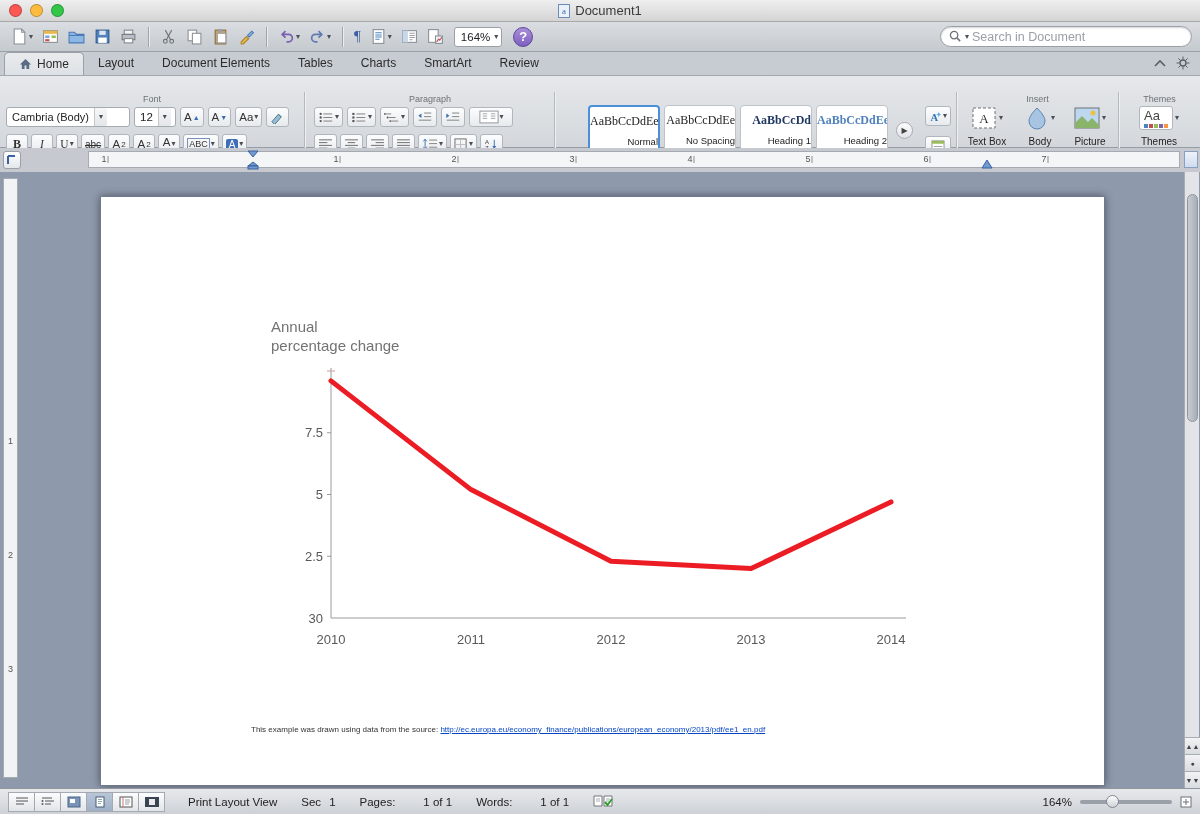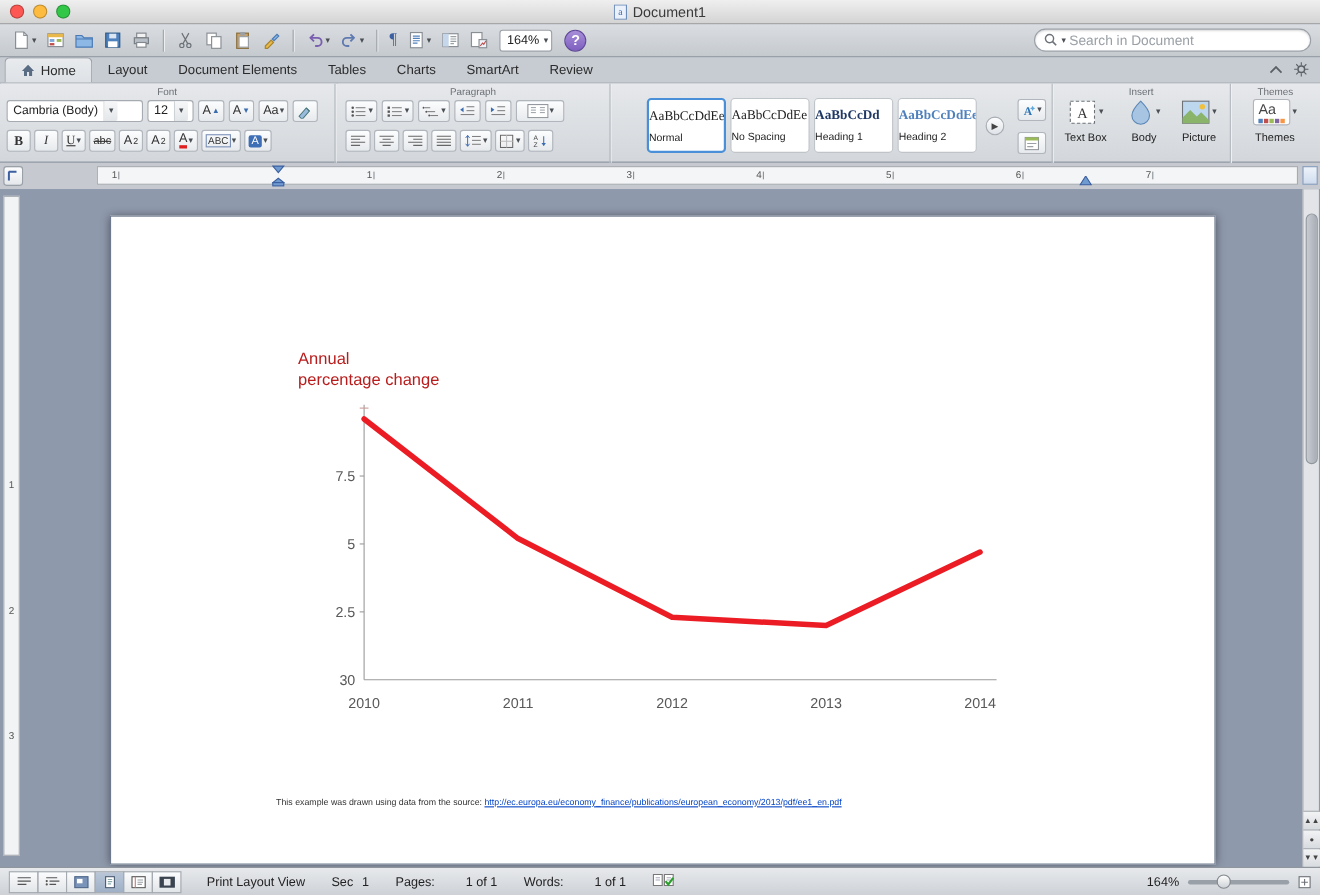--- a/index.html
+++ b/index.html
@@ -38,38 +38,38 @@
     border-bottom:1px solid #a3a9b0; display:flex; align-items:flex-end; padding:0 4px; }
   .tab { padding:0 14px; height:23px; line-height:23px; font-size:12px; color:#2b2b2b;
     display:flex; align-items:center; gap:5px; }
   .tab.active { background:linear-gradient(#e9ebee,#dde1e5); border:1px solid #9aa0a6; border-bottom:none;
     border-radius:5px 5px 0 0; }
   .tabbar-right { margin-left:auto; display:flex; align-items:center; gap:10px; padding-right:6px; height:24px; }
 
   
   .ribbon { position:absolute; top:76px; left:0; right:0; height:72px;
     background:linear-gradient(#e6e8eb,#d3d7db); border-bottom:1px solid #979da5; }
-  .rgroup { position:absolute; top:0; height:92px; border-right:1px solid #b4b9bf; box-shadow:1px 0 0 #eef0f2; }
+  .rgroup { position:absolute; top:16px; height:92px; border-right:1px solid #b4b9bf; box-shadow:1px 0 0 #eef0f2; }
   .glabel { position:absolute; top:2px; left:0; right:0; text-align:center; font-size:9px; color:#6c7076; }
   .rrow { position:absolute; display:flex; align-items:center; gap:4px; }
   .combo { background:#fff; border:1px solid #a6abb2; border-radius:3px; height:20px;
     font-size:11.5px; display:flex; align-items:center; padding:0 0 0 5px; color:#222; }
   .combo .cbtn { margin-left:5px; align-self:stretch; width:13px; display:flex; align-items:center; justify-content:center;
     border-left:1px solid #c3c7cc; background:linear-gradient(#f6f7f8,#e3e6e9); border-radius:0 2px 2px 0; }
   .rb { height:20px; min-width:22px; background:linear-gradient(#fcfdfe,#e7eaed); border:1px solid #b1b6bd;
     border-radius:3px; display:flex; align-items:center; justify-content:center; font-size:11.5px; color:#333; padding:0 3px; gap:1px;}
   .rb b { font-size:12px; }
   .rb .serif { font-family:"Liberation Serif",serif; }
   .redbar { border-bottom:3px solid #e02020; line-height:1; padding-bottom:0; }
   .bluechip { background:#3e6eb5; color:#fff; border-radius:2px; padding:0 3px; font-size:10px; }
   .abcbox { border:1px solid #7a90b8; padding:0 1px; font-size:9px; letter-spacing:0; }
   sup,sub { font-size:8px; }
 
   .chip { position:absolute; top:13px; width:72px; height:50px; background:#fff; border:1px solid #bfc4c9;
-    border-radius:4px; text-align:left; overflow:hidden; }
+    border-radius:4px; text-align:right; overflow:hidden; }
   .chip.selected { border:2px solid #4a90d9; }
   .chip .prev { font-family:"Liberation Serif",serif; font-size:12px; margin-top:7px; white-space:nowrap; }
   .chip .nm { font-size:9.5px; margin-top:7px; color:#222; }
   .chip.h1 .prev { font-weight:bold; color:#1f3864; }
   .chip.h2 .prev { font-weight:bold; color:#4f81bd; }
   .morebtn { position:absolute; top:30px; width:17px; height:17px; border-radius:50%;
     background:linear-gradient(#fdfdfe,#dfe3e7); border:1px solid #a8adb4; display:flex; align-items:center; justify-content:center;
     font-size:8px; color:#444; }
 
   .ins { position:absolute; top:12px; text-align:center; }
@@ -87,21 +87,21 @@
   .rtoggle { position:absolute; right:2px; top:3px; width:14px; height:17px; background:linear-gradient(#eef3fa,#cfdcef);
     border:1px solid #8aa0c0; }
 
   
   .docarea { position:absolute; top:172px; left:0; right:0; height:616px; background:#8e99ac; }
   .vruler { position:absolute; left:3px; top:6px; width:15px; height:600px; background:#f2f3f4;
     border:1px solid #a6abb1; }
   .vnum { position:absolute; left:0; width:13px; text-align:center; font-size:9px; color:#555; }
   .page { position:absolute; left:100px; top:24px; width:1005px; height:590px; background:#fff;
     border:1px solid #6f7a8e; box-shadow:0 0 8px rgba(0,0,0,.45); }
-  .chart-title { position:absolute; left:170px; top:120px; font-size:15px; color:#b91c1c; line-height:19px; }
+  .chart-title { position:absolute; left:170px; top:120px; font-size:15px; color:#737373; line-height:19px; }
   #chart-svg { position:absolute; left:180px; top:163px; }
   .cht,.chx { font-size:13px; fill:#595959; font-family:"Liberation Sans",sans-serif; }
   .footnote { position:absolute; left:150px; top:528px; font-size:8px; color:#333; white-space:nowrap; }
   .footnote .link { color:#0645c4; text-decoration:underline; }
 
   .scrollbar { position:absolute; right:1px; top:0; width:15px; height:616px; background:#e2e4e7; border-left:1px solid #a8adb3; }
   .thumb { position:absolute; left:2px; top:22px; width:11px; height:228px; border-radius:6px;
     background:linear-gradient(90deg,#c7cbd1,#a9aeb6); border:1px solid #8f959d; }
   .sbtn { position:absolute; left:0; width:15px; height:17px; background:linear-gradient(#f2f3f5,#d8dbdf);
     border-top:1px solid #a8adb3; display:flex; align-items:center; justify-content:center; font-size:7px; color:#444; }

